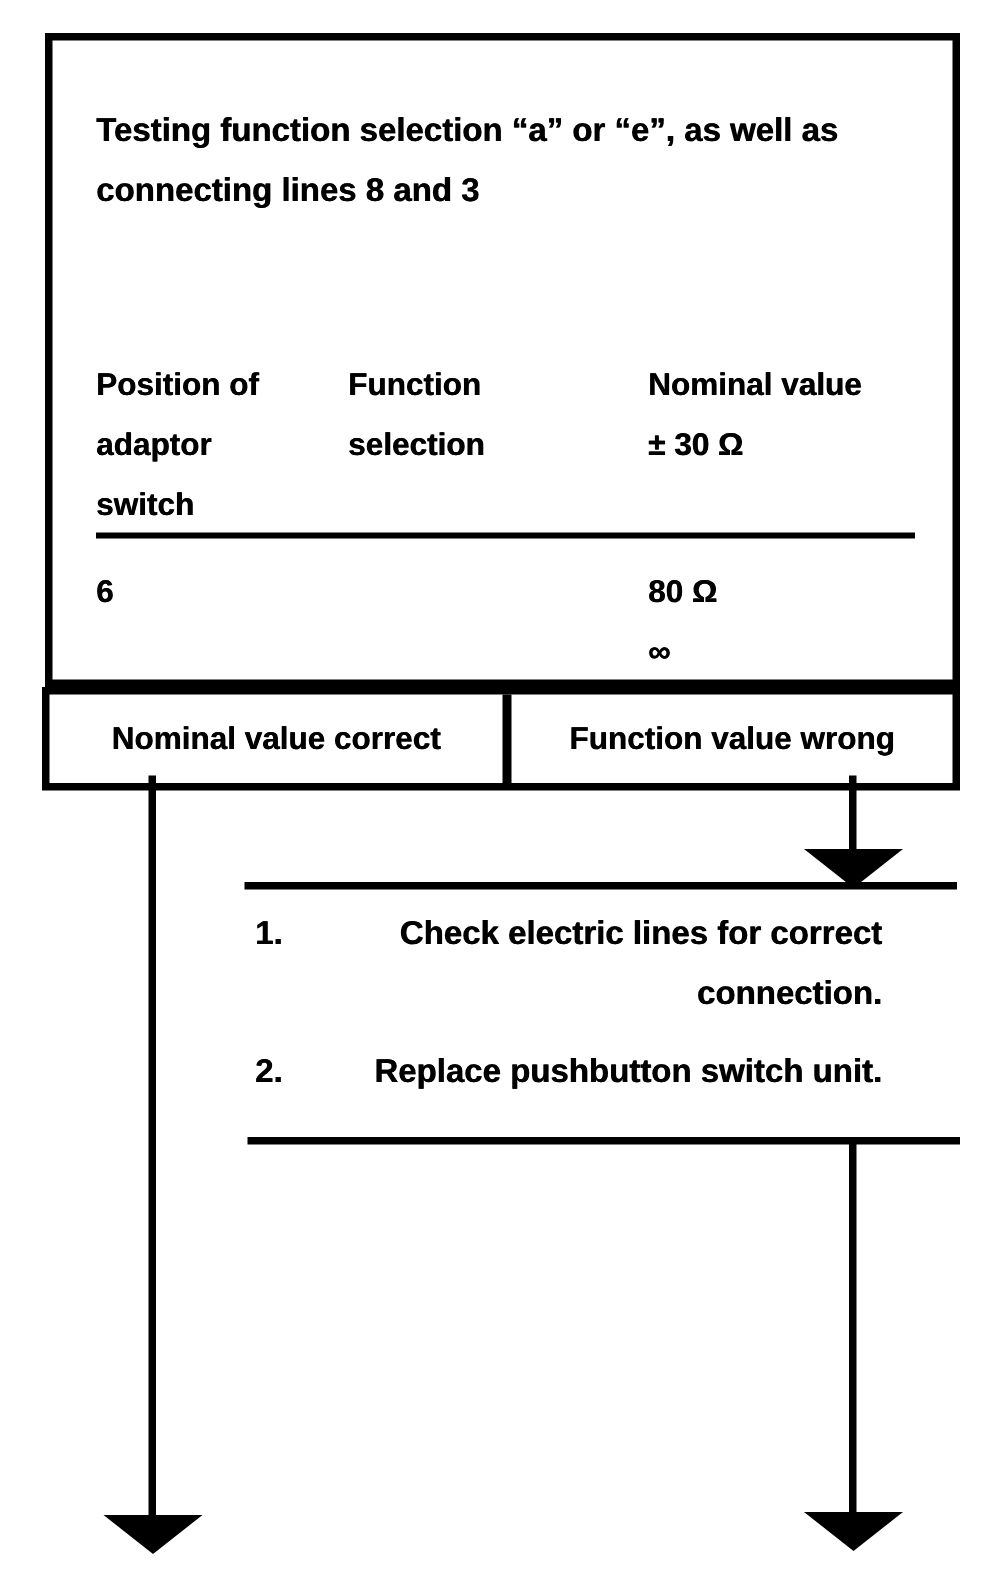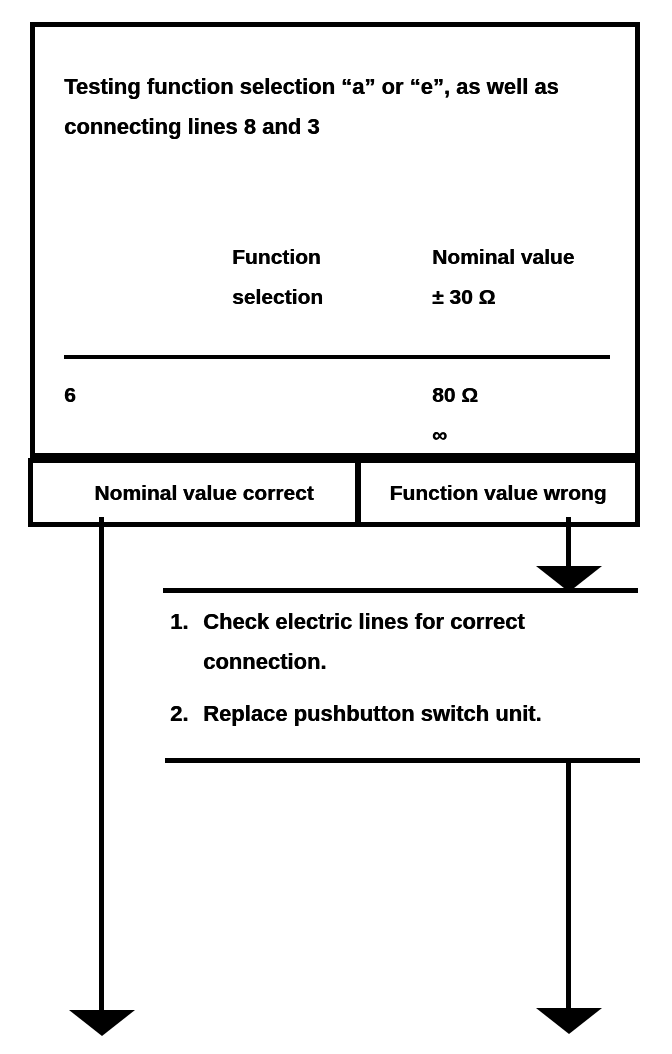--- a/index.html
+++ b/index.html
@@ -42,21 +42,21 @@
   .outcome-band {
     position:absolute; left:28px; top:458px;
     width:602px; height:59px;
     border:5px solid #000;
     display:flex; flex-direction:row;
   }
   .outcome-cell {
     display:flex; align-items:center; justify-content:center;
     font-size:21px; text-align:center;
   }
-  .outcome-left  { width:302px;padding-left:20px; }
+  .outcome-left  { width:302px; }
   .outcome-divider { width:6px; background:#000; }
   .outcome-right { flex:1; }
 
   
   .vline { position:absolute; width:5px; background:#000; }
   .vline-left        { left:99px;  top:517px; height:495px; }
   .vline-right-upper { left:566px; top:517px; height:51px;  }
   .vline-right-lower { left:566px; top:760px; height:250px; }
   .arrowhead {
     position:absolute; width:0; height:0;
@@ -76,33 +76,36 @@
   .steps-bottom-line {
     position:absolute; left:165px; top:758px;
     width:475px; height:5px; background:#000;
   }
   .step-number {
     position:absolute; left:170px; width:30px;
     font-size:22px; line-height:40px;
   }
   .step-text {
     position:absolute; left:203px; width:385px;
-    font-size:22px; line-height:40px;
+    font-size:22px; line-height:40px;text-align:right;
   }
   .step-1 { top:602px; }
   .step-2 { top:694px; }
 </style>
 </head>
 <body>
 
 <div class="page ink">
 
   <div class="main-box">
     <div class="main-title">Testing function selection “a” or “e”, as well as connecting lines 8 and 3</div>
 
+    <div class="tbl-col tbl-head col-1 pre">Position of
+adaptor
+switch</div>
     <div class="tbl-col tbl-head col-2 pre">Function
 selection</div>
     <div class="tbl-col tbl-head col-3 pre">Nominal value
 ± 30 Ω</div>
 
     <div class="tbl-rule"></div>
 
     <div class="tbl-col tbl-row col-1 pre">6</div>
     <div class="tbl-col tbl-row col-3 pre">80 Ω
 ∞</div>

